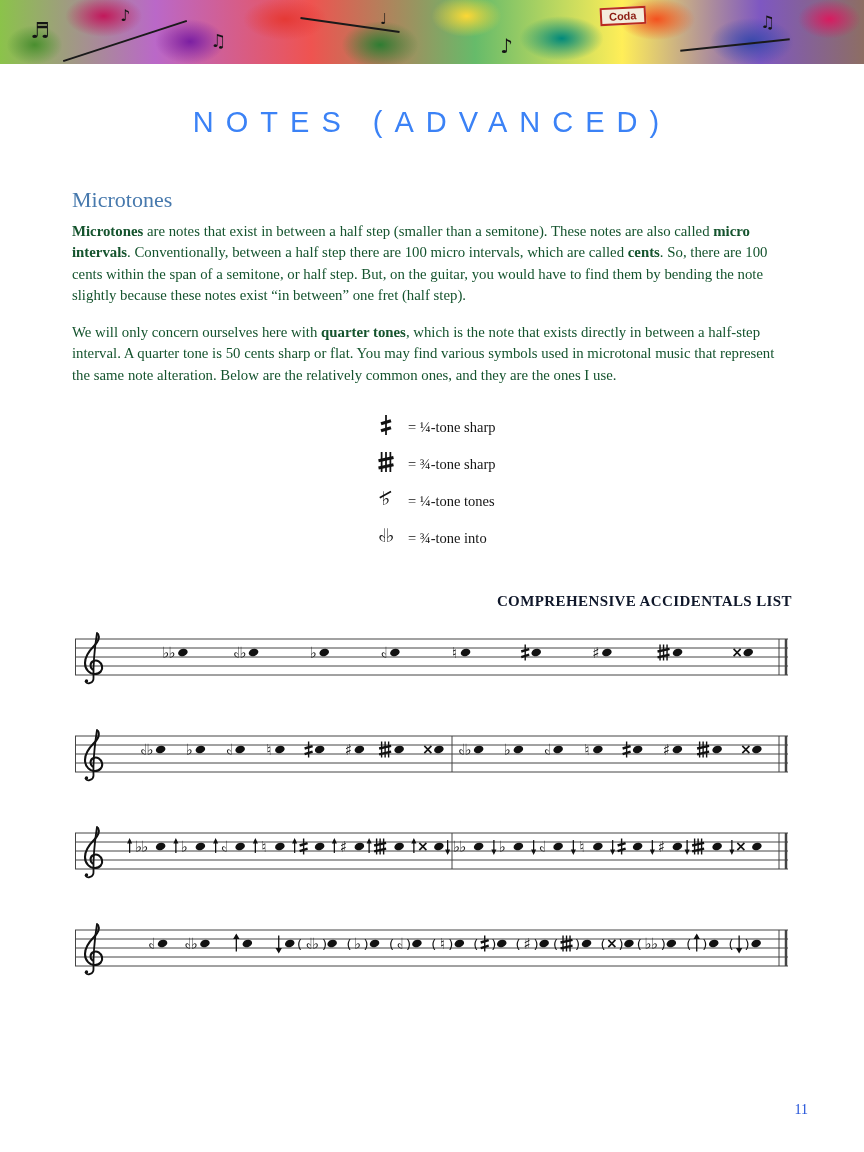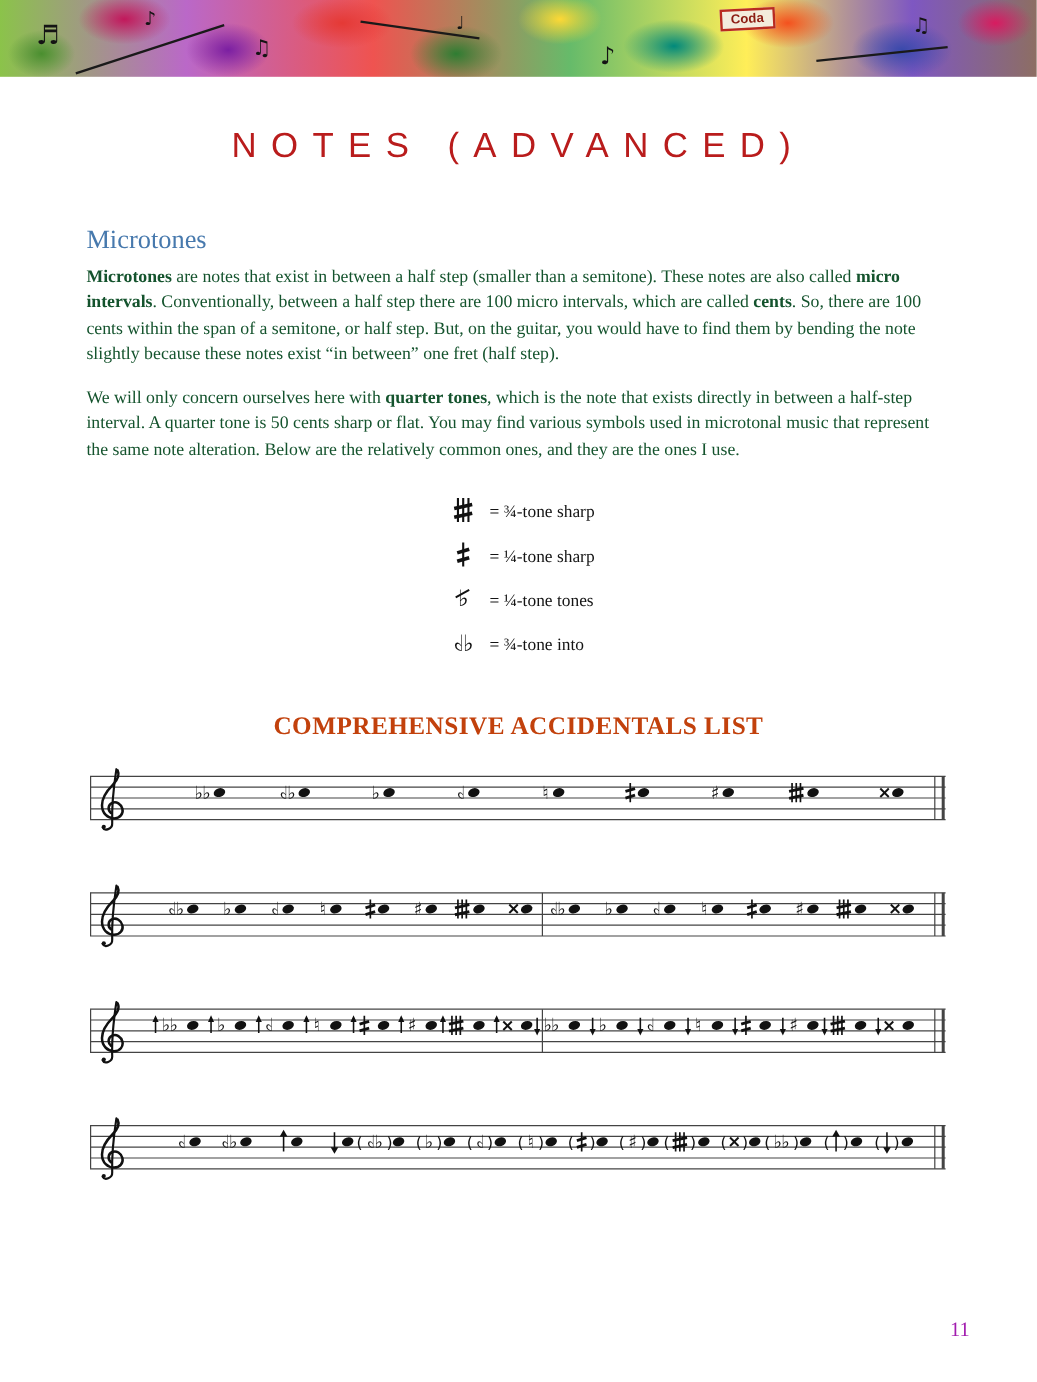--- a/index.html
+++ b/index.html
@@ -26,43 +26,43 @@
   .banner .note-glyph{position:absolute;color:#141414;font-family:"DejaVu Sans",sans-serif;}
   .banner .art-line{position:absolute;height:2px;background:#1a1a1a;}
   .coda-box{
     position:absolute;left:600px;top:7px;background:#f3ecdc;border:2px solid #b92b20;
     color:#8c1c12;font-family:"Liberation Sans",sans-serif;font-size:11px;font-weight:bold;
     padding:1px 7px;transform:rotate(-3deg);
   }
   
   .page-title{
     margin:42px 0 0;text-align:center;font-family:"Liberation Sans",sans-serif;
-    font-size:29px;letter-spacing:12px;color:#b91c1c;font-weight:normal;
+    font-size:29px;letter-spacing:12px;color:#3b82f6;font-weight:normal;
   }
   
   .content{margin:16px 72px;}
   .section-heading{
     margin:48px 0 8px;font-size:22px;font-weight:normal;color:#4779ad;
   }
   p.body{font-size:14.8px;line-height:1.45;margin:0 0 15px;color:#14532d;}
   p.body .b{font-weight:bold;}
   
   .symbols{margin:26px 0 28px 300px;}
   .symrow{display:flex;align-items:center;margin-bottom:7px;height:30px;}
   .symglyph{display:inline-block;width:28px;text-align:center;}
   .symlabel{font-size:14.5px;margin-left:8px;color:#141414;}
   
   .accidentals-heading{
-    margin:40px 0 14px;text-align:center;color:#c2410c;font-weight:bold;
-    font-size:21px;letter-spacing:0.4px;
+    margin:40px 0 14px;text-align:right;color:#0f172a;font-weight:bold;
+    font-size:15px;letter-spacing:0.4px;
   }
   .staffwrap{margin:0 0 33px 0;height:64px;}
   .staves{margin:14px 72px 0;}
   
-  .page-number{position:absolute;right:56px;bottom:34px;font-size:17px;color:#a21caf;}
+  .page-number{position:absolute;right:56px;bottom:34px;font-size:14px;color:#1d4ed8;}
 </style>
 </head>
 <body>
 
 <div class="banner">
   <span class="note-glyph" style="left:30px;top:18px;font-size:22px;">♬</span>
   <span class="note-glyph" style="left:120px;top:6px;font-size:16px;">♪</span>
   <span class="note-glyph" style="left:210px;top:30px;font-size:18px;">♫</span>
   <span class="note-glyph" style="left:380px;top:10px;font-size:15px;">♩</span>
   <span class="note-glyph" style="left:500px;top:34px;font-size:20px;">♪</span>
@@ -81,41 +81,41 @@
 
   <p class="body"><span class="b">Microtones</span><span> are notes that exist in between a half step (smaller than a semitone). These notes are also called </span><span class="b">micro intervals</span><span>. Conventionally, between a half step there are 100 micro intervals, which are called </span><span class="b">cents</span><span>. So, there are 100 cents within the span of a semitone, or half step. But, on the guitar, you would have to find them by bending the note slightly because these notes exist “in between” one fret (half step).</span></p>
 
   <p class="body"><span>We will only concern ourselves here with </span><span class="b">quarter tones</span><span>, which is the note that exists directly in between a half-step interval. A quarter tone is 50 cents sharp or flat. You may find various symbols used in microtonal music that represent the same note alteration. Below are the relatively common ones, and they are the ones I use.</span></p>
 
   <div class="symbols" id="symbols-list">
       <div class="symrow">
         <span class="symglyph"><svg width="28" height="30" viewBox="0 0 28 30">
             <g transform="translate(14,15) scale(1.25)">
               <g>
+                <line x1="0" y1="-8" x2="0" y2="8" stroke="#111" stroke-width="1.4"></line>
+                <line x1="-4" y1="-1" x2="4" y2="-3.4" stroke="#111" stroke-width="2.4"></line>
+                <line x1="-4" y1="4.6" x2="4" y2="2.2" stroke="#111" stroke-width="2.4"></line>
+              </g>
+            </g>
+          </svg></span>
+        <span class="symlabel">= ¼-tone sharp</span>
+      </div>
+      <div class="symrow">
+        <span class="symglyph"><svg width="28" height="30" viewBox="0 0 28 30">
+            <g transform="translate(14,15) scale(1.25)">
+              <g>
                 <line x1="-3.5" y1="-8" x2="-3.5" y2="8" stroke="#111" stroke-width="1.4"></line>
                 <line x1="0" y1="-8" x2="0" y2="8" stroke="#111" stroke-width="1.4"></line>
                 <line x1="3.5" y1="-8" x2="3.5" y2="8" stroke="#111" stroke-width="1.4"></line>
                 <line x1="-6" y1="-1" x2="6" y2="-3.6" stroke="#111" stroke-width="2.4"></line>
                 <line x1="-6" y1="4.8" x2="6" y2="2.2" stroke="#111" stroke-width="2.4"></line>
               </g>
             </g>
           </svg></span>
         <span class="symlabel">= ¾-tone sharp</span>
-      </div>
-      <div class="symrow">
-        <span class="symglyph"><svg width="28" height="30" viewBox="0 0 28 30">
-            <g transform="translate(14,15) scale(1.25)">
-              <g>
-                <line x1="0" y1="-8" x2="0" y2="8" stroke="#111" stroke-width="1.4"></line>
-                <line x1="-4" y1="-1" x2="4" y2="-3.4" stroke="#111" stroke-width="2.4"></line>
-                <line x1="-4" y1="4.6" x2="4" y2="2.2" stroke="#111" stroke-width="2.4"></line>
-              </g>
-            </g>
-          </svg></span>
-        <span class="symlabel">= ¼-tone sharp</span>
       </div>
       <div class="symrow">
         <span class="symglyph"><svg width="28" height="30" viewBox="0 0 28 30">
             <g transform="translate(14,15) scale(1.25)">
               <g>
                 <text x="0" y="5" font-size="15" text-anchor="middle" font-family="DejaVu Sans, sans-serif" fill="#111" font-weight="normal">♭</text>
                 <line x1="-5" y1="-1" x2="4" y2="-6" stroke="#111" stroke-width="1.3"></line>
               </g>
             </g>
           </svg></span>

